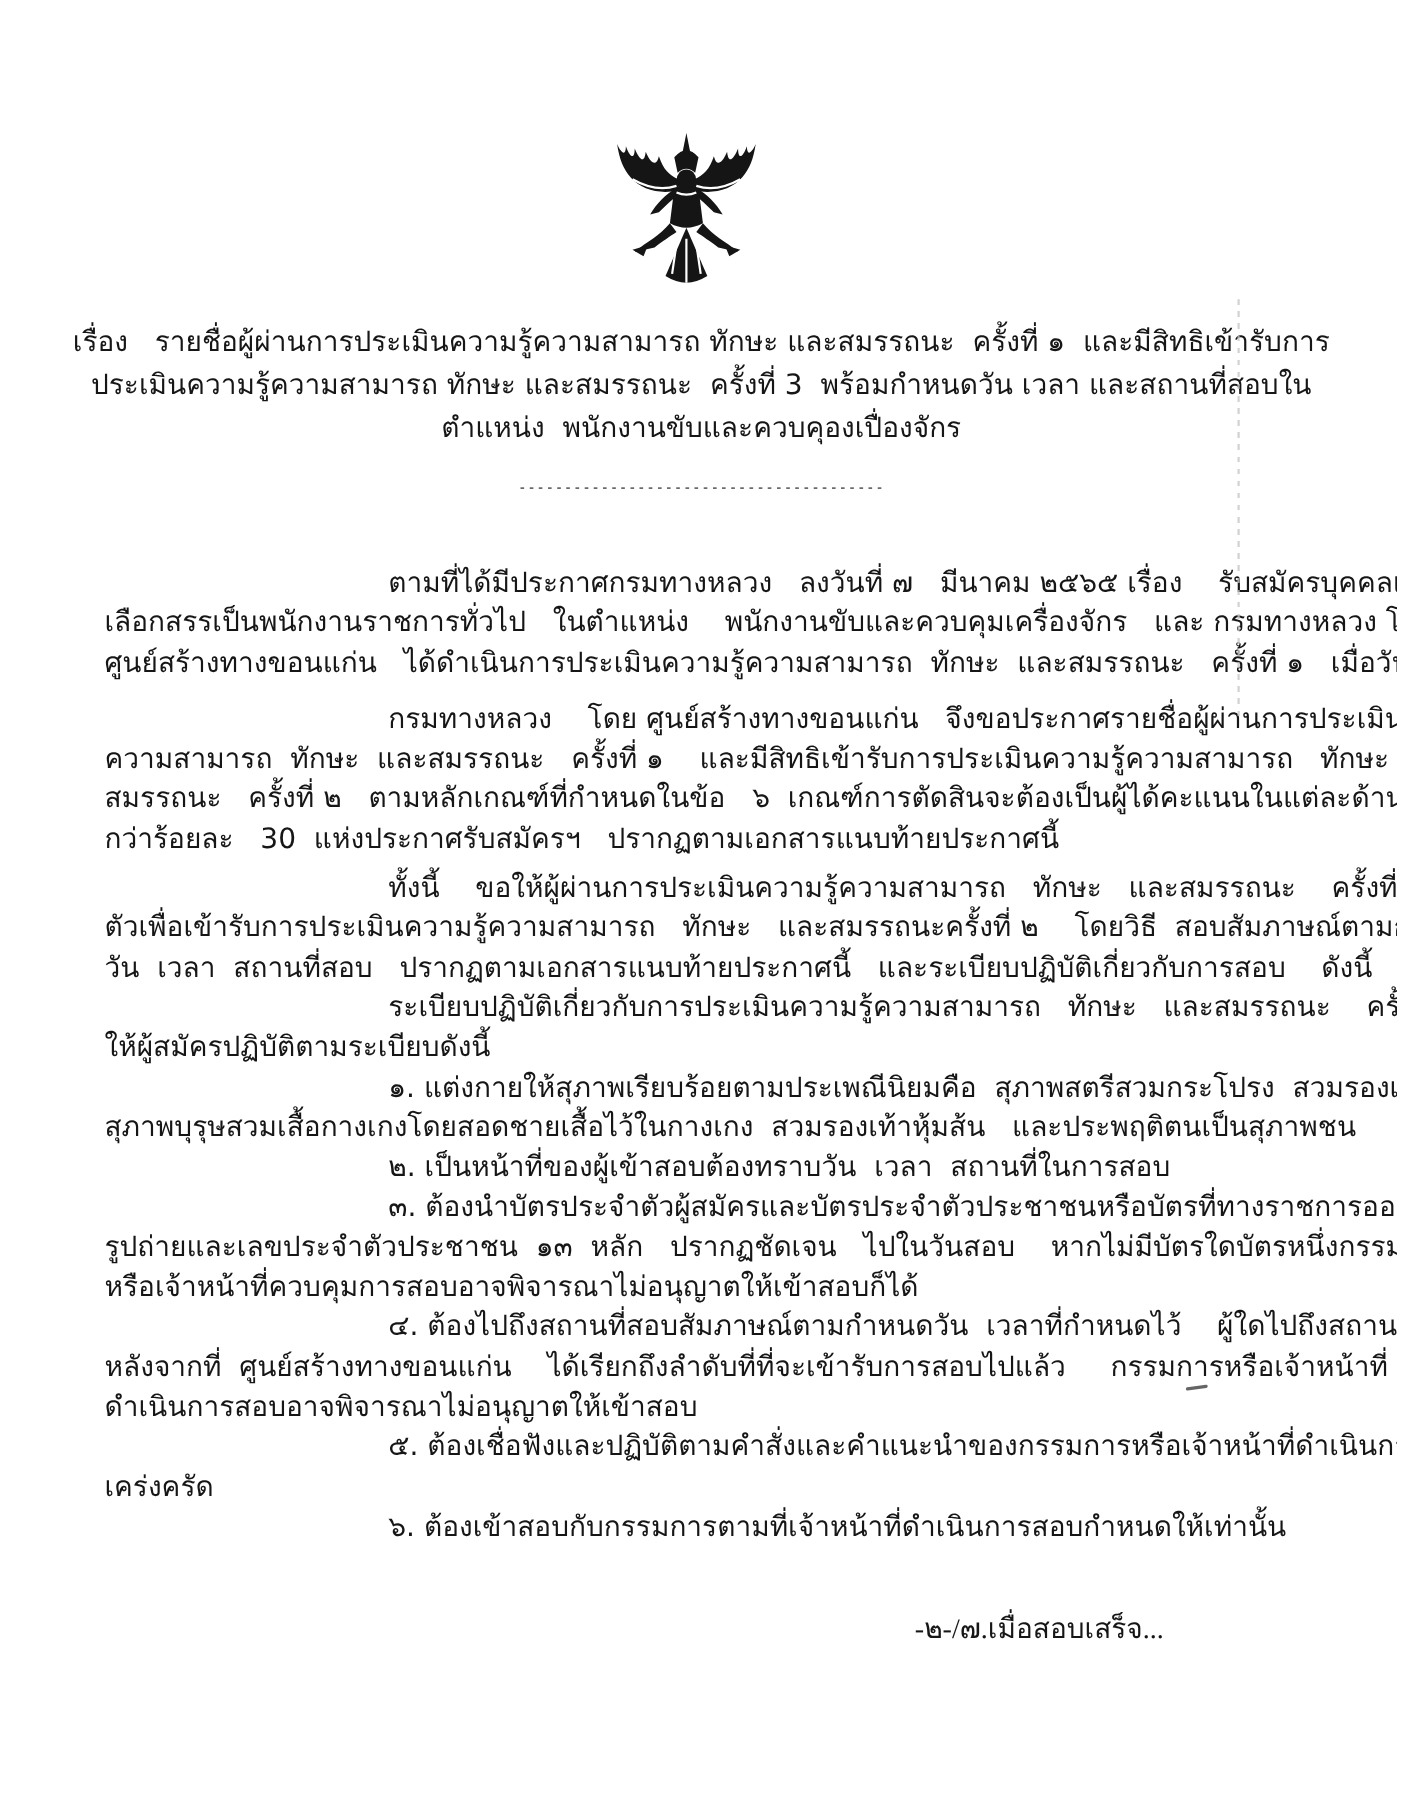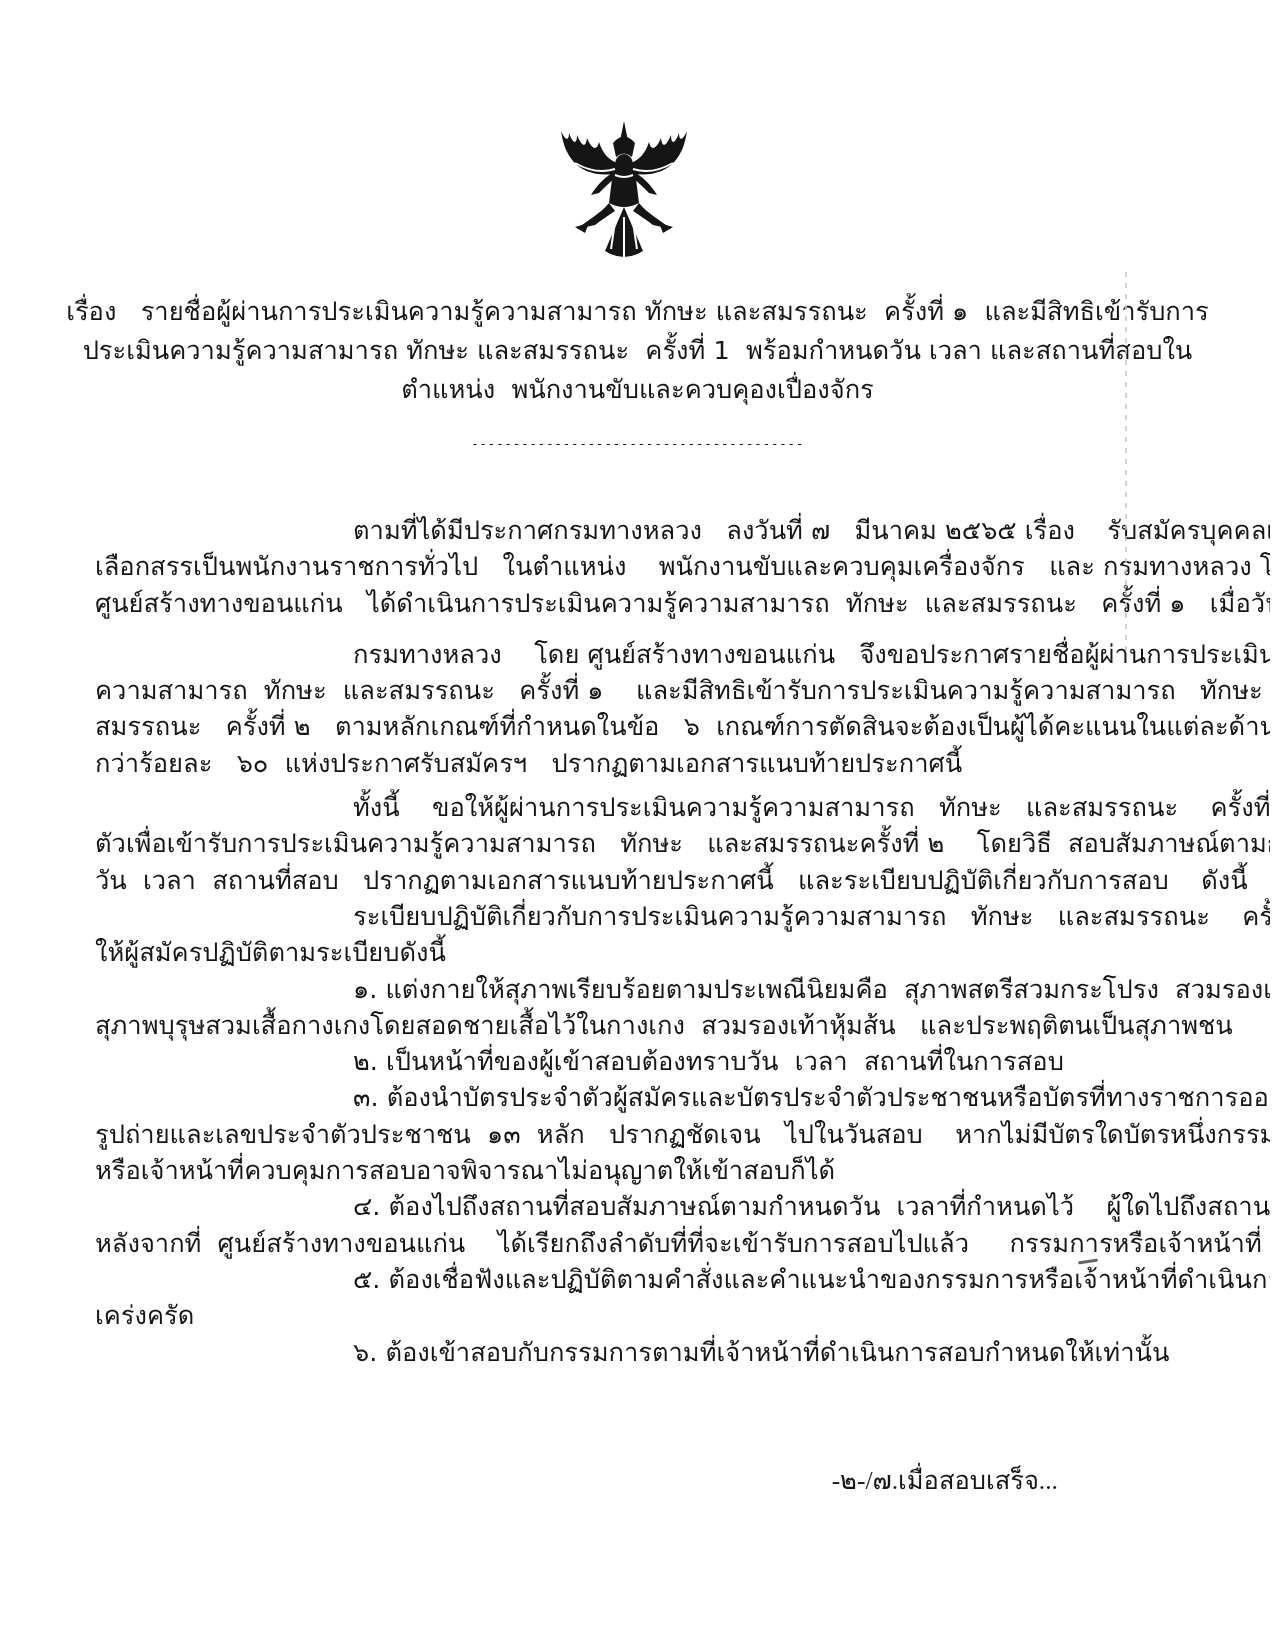--- a/index.html
+++ b/index.html
@@ -71,39 +71,39 @@
         <path d="M30 44 C44 52 58 54 70 50"></path>
         <path d="M128 44 C114 52 100 54 88 50"></path>
         <path d="M71 96 L66 130 M79 98 L79 138 M87 96 L92 130"></path>
         <path d="M70 56 Q79 60 88 56"></path>
       </g>
     </svg>
   </div>
 
   <div class="title-block">
     <div class="ln">เรื่อง   รายชื่อผู้ผ่านการประเมินความรู้ความสามารถ ทักษะ และสมรรถนะ  ครั้งที่ ๑  และมีสิทธิเข้ารับการ</div>
-    <div class="ln">ประเมินความรู้ความสามารถ ทักษะ และสมรรถนะ  ครั้งที่ 1  พร้อมกำหนดวัน เวลา และสถานที่สอบใน</div>
+    <div class="ln">ประเมินความรู้ความสามารถ ทักษะ และสมรรถนะ  ครั้งที่ 3  พร้อมกำหนดวัน เวลา และสถานที่สอบใน</div>
     <div class="ln">ตำแหน่ง  พนักงานขับและควบคุองเปื่องจักร</div>
   </div>
 
   <div class="separator">----------------------------------------</div>
 
   <div class="bodytext">
 
     <div>
       <div class="ln ind">ตามที่ได้มีประกาศกรมทางหลวง   ลงวันที่ ๗   มีนาคม ๒๕๖๕ เรื่อง    รับสมัครบุคคลเพื่อ</div>
       <div class="ln">เลือกสรรเป็นพนักงานราชการทั่วไป   ในตำแหน่ง    พนักงานขับและควบคุมเครื่องจักร   และ กรมทางหลวง โดย</div>
       <div class="ln">ศูนย์สร้างทางขอนแก่น   ได้ดำเนินการประเมินความรู้ความสามารถ  ทักษะ  และสมรรถนะ   ครั้งที่ ๑   เมื่อวันที่</div>
     </div>
 
     <div class="para-gap-lg">
       <div class="ln ind">กรมทางหลวง    โดย ศูนย์สร้างทางขอนแก่น   จึงขอประกาศรายชื่อผู้ผ่านการประเมินความรู้</div>
       <div class="ln">ความสามารถ  ทักษะ  และสมรรถนะ   ครั้งที่ ๑    และมีสิทธิเข้ารับการประเมินความรู้ความสามารถ   ทักษะ  และ</div>
       <div class="ln">สมรรถนะ   ครั้งที่ ๒   ตามหลักเกณฑ์ที่กำหนดในข้อ   ๖  เกณฑ์การตัดสินจะต้องเป็นผู้ได้คะแนนในแต่ละด้านไม่ต่ำ</div>
-      <div class="ln"><span>กว่าร้อยละ   ๖๐  แห่งประกาศรับสมัครฯ   </span><span class="b">ปรากฏตามเอกสารแนบท้ายประกาศนี้</span></div>
+      <div class="ln"><span>กว่าร้อยละ   30  แห่งประกาศรับสมัครฯ   </span><span class="b">ปรากฏตามเอกสารแนบท้ายประกาศนี้</span></div>
     </div>
 
     <div class="para-gap-sm">
       <div class="ln ind">ทั้งนี้    ขอให้ผู้ผ่านการประเมินความรู้ความสามารถ   ทักษะ   และสมรรถนะ    ครั้งที่ ๑  ไปรายงาน</div>
       <div class="ln">ตัวเพื่อเข้ารับการประเมินความรู้ความสามารถ   ทักษะ   และสมรรถนะครั้งที่ ๒    โดยวิธี  สอบสัมภาษณ์ตามกำหนด</div>
       <div class="ln"><span>วัน  เวลา  สถานที่สอบ   </span><span class="b">ปรากฏตามเอกสารแนบท้ายประกาศนี้</span><span>   และระเบียบปฏิบัติเกี่ยวกับการสอบ    ดังนี้</span></div>
     </div>
 
     <div>
       <div class="ln ind b">ระเบียบปฏิบัติเกี่ยวกับการประเมินความรู้ความสามารถ   ทักษะ   และสมรรถนะ    ครั้งที่ ๒</div>
@@ -117,20 +117,21 @@
         <div class="ln ind">๒. เป็นหน้าที่ของผู้เข้าสอบต้องทราบวัน  เวลา  สถานที่ในการสอบ</div>
       </div>
       <div>
         <div class="ln ind">๓. ต้องนำบัตรประจำตัวผู้สมัครและบัตรประจำตัวประชาชนหรือบัตรที่ทางราชการออกให้ซึ่งมี</div>
         <div class="ln">รูปถ่ายและเลขประจำตัวประชาชน  ๑๓  หลัก   ปรากฏชัดเจน   ไปในวันสอบ    หากไม่มีบัตรใดบัตรหนึ่งกรรมการ</div>
         <div class="ln">หรือเจ้าหน้าที่ควบคุมการสอบอาจพิจารณาไม่อนุญาตให้เข้าสอบก็ได้</div>
       </div>
       <div>
         <div class="ln ind">๔. ต้องไปถึงสถานที่สอบสัมภาษณ์ตามกำหนดวัน  เวลาที่กำหนดไว้    ผู้ใดไปถึงสถานที่สอบภาย</div>
         <div class="ln">หลังจากที่  ศูนย์สร้างทางขอนแก่น    ได้เรียกถึงลำดับที่ที่จะเข้ารับการสอบไปแล้ว     กรรมการหรือเจ้าหน้าที่</div>
+        <div class="ln">ดำเนินการสอบอาจพิจารณาไม่อนุญาตให้เข้าสอบ</div>
       </div>
       <div>
         <div class="ln ind">๕. ต้องเชื่อฟังและปฏิบัติตามคำสั่งและคำแนะนำของกรรมการหรือเจ้าหน้าที่ดำเนินการสอบโดย</div>
         <div class="ln">เคร่งครัด</div>
       </div>
       <div>
         <div class="ln ind">๖. ต้องเข้าสอบกับกรรมการตามที่เจ้าหน้าที่ดำเนินการสอบกำหนดให้เท่านั้น</div>
       </div>
     </div>
 

